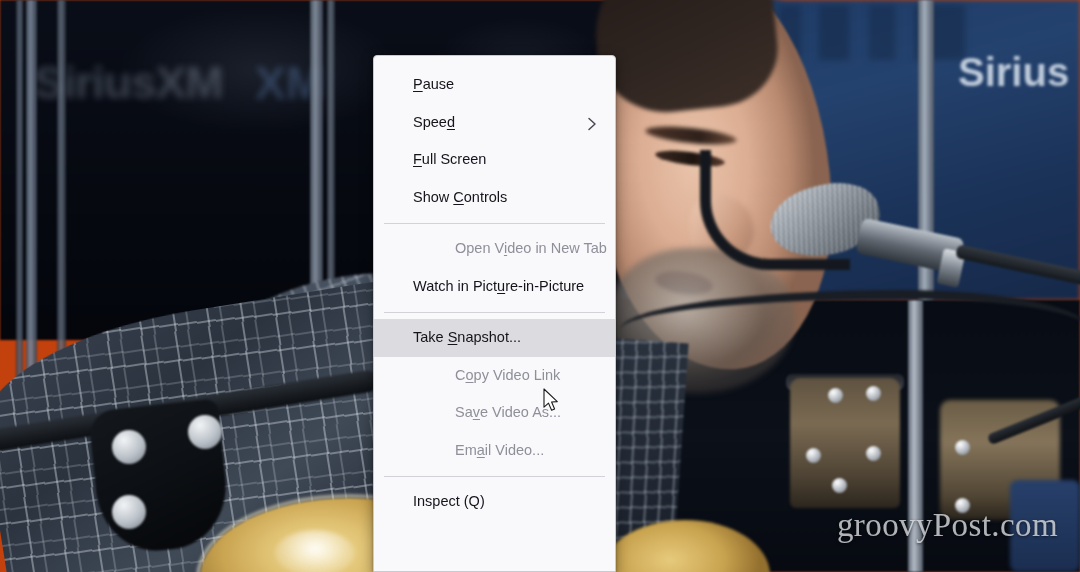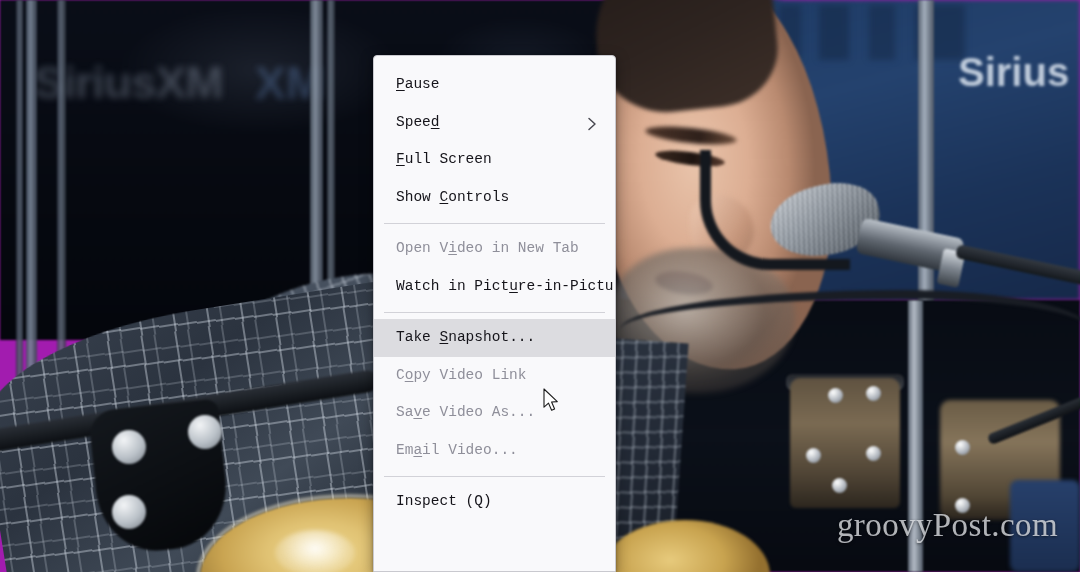--- a/index.html
+++ b/index.html
@@ -7,21 +7,21 @@
   body {
     font-family:"Liberation Sans", sans-serif;
     background:#05080f;
     position:relative;
   }
 
   
   #video-frame {
     position:absolute; inset:0;
     overflow:hidden;
-    background:#a21caf;
+    background:#c2410c;
   }
 
   
   .bg-dark {
     position:absolute; left:0; top:0; width:640px; height:340px;
     background:
       radial-gradient(ellipse 200px 90px at 260px 70px, rgba(150,165,190,0.13), transparent 70%),
       radial-gradient(ellipse 120px 60px at 520px 60px, rgba(120,145,185,0.10), transparent 70%),
       linear-gradient(180deg,#0a0e18 0%, #060910 60%, #04060c 100%);
     filter:blur(1px);
@@ -332,27 +332,26 @@
     box-shadow:0 4px 14px rgba(0,0,0,.38), 0 1px 3px rgba(0,0,0,.30);
     padding-top:10px;
     font-size:14.5px;
     color:#15141a;
     overflow:hidden;
     user-select:none;
   }
   .menu-item {
     height:37.5px;
     line-height:37.5px;
-    padding-left:22px;
+    padding-left:39px;
     white-space:nowrap;
     position:relative;
     color:#15141a;
-    font-family:Liberation Mono, monospace;
-  }
-  .menu-item.disabled { color:#8f8f9a; }
+  }
+  .menu-item.disabled { color:#8f8f9a;margin-left:42px; }
   .menu-item.highlighted { background:#dcdce0; }
   .menu-item .acc { text-decoration:underline; text-underline-offset:2px; }
   .submenu-arrow {
     position:absolute; right:18px; top:50%;
     transform:translateY(-50%);
     width:10px; height:10px;
     display:block;
   }
   .submenu-arrow svg { display:block; }
   .separator {

